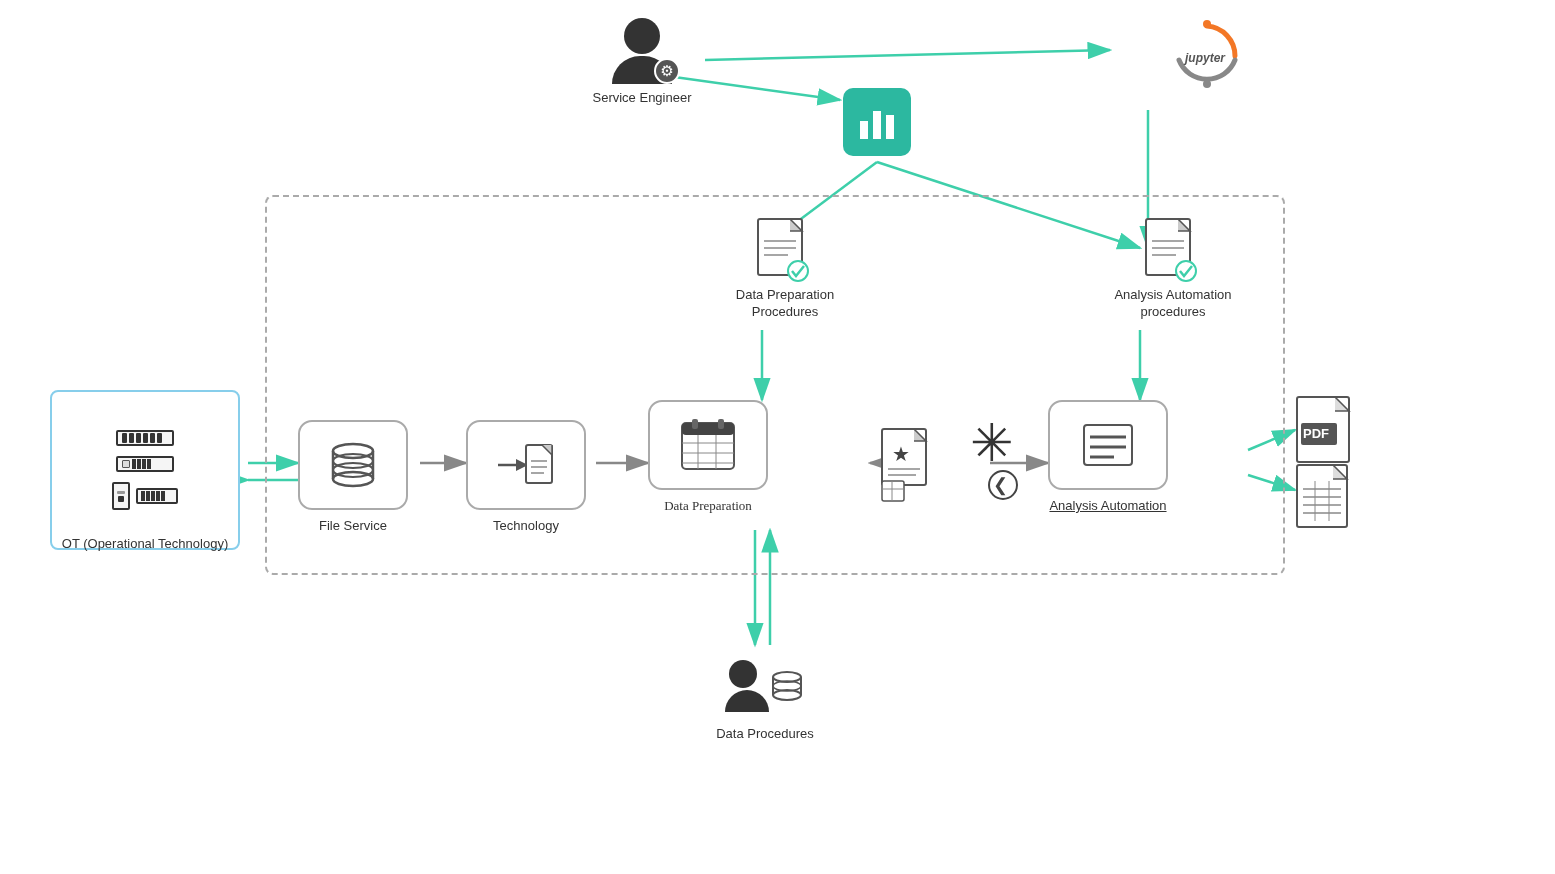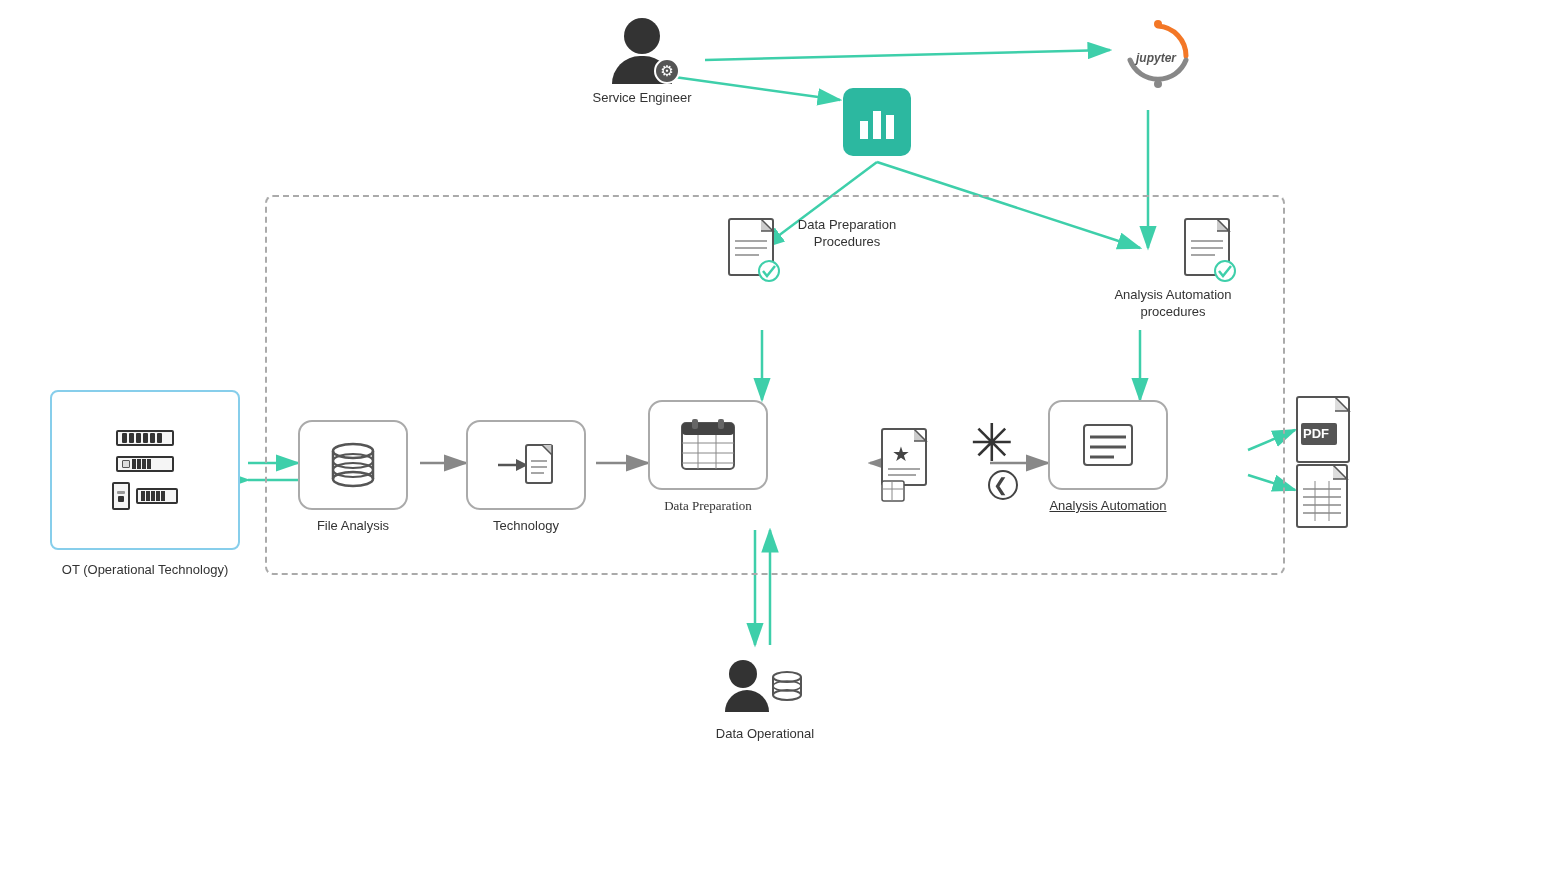--- a/index.html
+++ b/index.html
@@ -164,42 +164,42 @@
       <div style="width:42px;height:16px;border:2px solid #333;border-radius:2px;background:#f5f5f5;display:flex;align-items:center;padding:0 3px;gap:1px;">
         <div style="width:4px;height:10px;background:#333;"></div>
         <div style="width:4px;height:10px;background:#333;"></div>
         <div style="width:4px;height:10px;background:#333;"></div>
         <div style="width:4px;height:10px;background:#333;"></div>
         <div style="width:4px;height:10px;background:#333;"></div>
       </div>
     </div>
   </div>
 
-  <div class="label" style="left:50px; top:562px; width:190px;">OT
+  <div class="label" style="left:50px; top:536px; width:190px;">OT
 (Operational Technology)</div>
 
   <div class="dashed-container" style="left:265px; top:195px; width:1020px; height:380px;">
   </div>
 
   <div style="position:absolute; left:298px; top:420px; width:110px; height:90px;">
     <div class="rounded-box" style="width:110px; height:90px;">
 
       <svg width="56" height="56" viewBox="0 0 56 56">
 
         <ellipse cx="28" cy="14" rx="20" ry="7" fill="none" stroke="#555" stroke-width="2.5"></ellipse>
         <ellipse cx="28" cy="42" rx="20" ry="7" fill="none" stroke="#555" stroke-width="2.5"></ellipse>
         <line x1="8" y1="14" x2="8" y2="42" stroke="#555" stroke-width="2.5"></line>
         <line x1="48" y1="14" x2="48" y2="42" stroke="#555" stroke-width="2.5"></line>
         <ellipse cx="28" cy="24" rx="20" ry="7" fill="none" stroke="#555" stroke-width="2"></ellipse>
         <ellipse cx="28" cy="33" rx="20" ry="7" fill="none" stroke="#555" stroke-width="2"></ellipse>
       </svg>
     </div>
   </div>
   <div class="label" style="left:298px; top:518px; width:110px;">File
-Analysis</div>
+Service</div>
 
   <div style="position:absolute; left:466px; top:420px; width:120px; height:90px;">
     <div class="rounded-box" style="width:120px; height:90px;">
 
       <svg width="64" height="56" viewBox="0 0 64 56">
 
         <line x1="4" y1="28" x2="22" y2="28" stroke="#555" stroke-width="2.5"></line>
         <polygon points="22,22 34,28 22,34" fill="#555"></polygon>
 
         <rect x="32" y="8" width="26" height="38" rx="2" fill="white" stroke="#555" stroke-width="2"></rect>
@@ -292,54 +292,54 @@
   <div style="position:absolute; left:843px; top:88px;">
     <div class="teal-box">
       <svg width="42" height="42" viewBox="0 0 42 42">
         <rect x="4" y="20" width="8" height="18" fill="white"></rect>
         <rect x="17" y="10" width="8" height="28" fill="white"></rect>
         <rect x="30" y="14" width="8" height="24" fill="white"></rect>
       </svg>
     </div>
   </div>
 
-  <div style="position:absolute; left:1118px; top:18px; display:flex;flex-direction:column;align-items:center;text-align:center;">
+  <div style="position:absolute; left:1167px; top:18px; display:flex;flex-direction:column;align-items:center;text-align:center;">
     <div style="position:relative;width:80px;height:72px;">
       
       <svg width="80" height="72" viewBox="0 0 80 72">
 
         <path d="M 40 8 A 30 30 0 0 1 68 38" fill="none" stroke="#f37726" stroke-width="5" stroke-linecap="round"></path>
 
         <path d="M 68 42 A 30 30 0 0 1 12 42" fill="none" stroke="#888" stroke-width="5" stroke-linecap="round"></path>
 
         <circle cx="40" cy="6" r="4" fill="#f37726"></circle>
         <circle cx="40" cy="66" r="4" fill="#888"></circle>
 
         <text x="18" y="44" font-size="12" font-weight="bold" fill="#555" font-style="italic">jupyter</text>
       </svg>
     </div>
   </div>
 
-  <div style="position:absolute; left:725px; top:215px; display:flex;flex-direction:row;">
+  <div style="position:absolute; left:725px; top:215px; display:flex;flex-direction:column;align-items:center;">
     <svg width="62" height="70" viewBox="0 0 62 70">
       <rect x="4" y="4" width="44" height="56" rx="2" fill="white" stroke="#555" stroke-width="2"></rect>
       <polyline points="36,4 48,16 36,16" fill="#ccc" stroke="#555" stroke-width="1.5"></polyline>
 
       <line x1="10" y1="26" x2="42" y2="26" stroke="#888" stroke-width="1.5"></line>
       <line x1="10" y1="33" x2="42" y2="33" stroke="#888" stroke-width="1.5"></line>
       <line x1="10" y1="40" x2="34" y2="40" stroke="#888" stroke-width="1.5"></line>
 
       <circle cx="44" cy="56" r="10" fill="white" stroke="#3ecfaa" stroke-width="2"></circle>
       <polyline points="38,56 42,61 50,51" fill="none" stroke="#3ecfaa" stroke-width="2.5"></polyline>
     </svg>
     <div class="label" style="position:relative;width:120px;margin-top:2px;">Data Preparation
 Procedures</div>
   </div>
 
-  <div style="position:absolute; left:1103px; top:215px; display:flex;flex-direction:column;align-items:flex-end;">
+  <div style="position:absolute; left:1103px; top:215px; display:flex;flex-direction:column;align-items:center;">
     <svg width="62" height="70" viewBox="0 0 62 70">
       <rect x="4" y="4" width="44" height="56" rx="2" fill="white" stroke="#555" stroke-width="2"></rect>
       <polyline points="36,4 48,16 36,16" fill="#ccc" stroke="#555" stroke-width="1.5"></polyline>
       <line x1="10" y1="26" x2="42" y2="26" stroke="#888" stroke-width="1.5"></line>
       <line x1="10" y1="33" x2="42" y2="33" stroke="#888" stroke-width="1.5"></line>
       <line x1="10" y1="40" x2="34" y2="40" stroke="#888" stroke-width="1.5"></line>
       <circle cx="44" cy="56" r="10" fill="white" stroke="#3ecfaa" stroke-width="2"></circle>
       <polyline points="38,56 42,61 50,51" fill="none" stroke="#3ecfaa" stroke-width="2.5"></polyline>
     </svg>
     <div class="label" style="position:relative;width:140px;margin-top:2px;">Analysis Automation
@@ -378,16 +378,16 @@
       <div style="width:44px;height:22px;background:#333;border-radius:22px 22px 0 0;position:absolute;left:0;top:30px;"></div>
 
       <svg width="36" height="32" viewBox="0 0 36 32" style="position:absolute;right:0;top:10px;">
         <ellipse cx="18" cy="7" rx="14" ry="5" fill="none" stroke="#555" stroke-width="2"></ellipse>
         <ellipse cx="18" cy="25" rx="14" ry="5" fill="none" stroke="#555" stroke-width="2"></ellipse>
         <line x1="4" y1="7" x2="4" y2="25" stroke="#555" stroke-width="2"></line>
         <line x1="32" y1="7" x2="32" y2="25" stroke="#555" stroke-width="2"></line>
         <ellipse cx="18" cy="16" rx="14" ry="5" fill="none" stroke="#555" stroke-width="1.5"></ellipse>
       </svg>
     </div>
-    <div class="label" style="position:relative;width:130px;margin-top:6px;">Data Operational</div>
+    <div class="label" style="position:relative;width:130px;margin-top:6px;">Data Procedures</div>
   </div>
 
 </div>
 
 </body></html>

